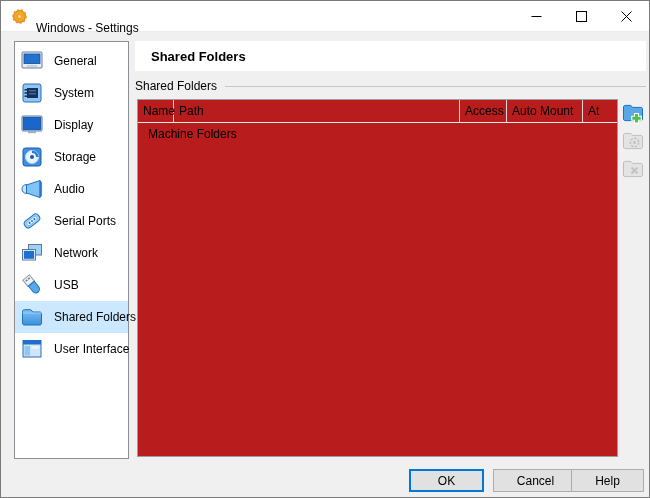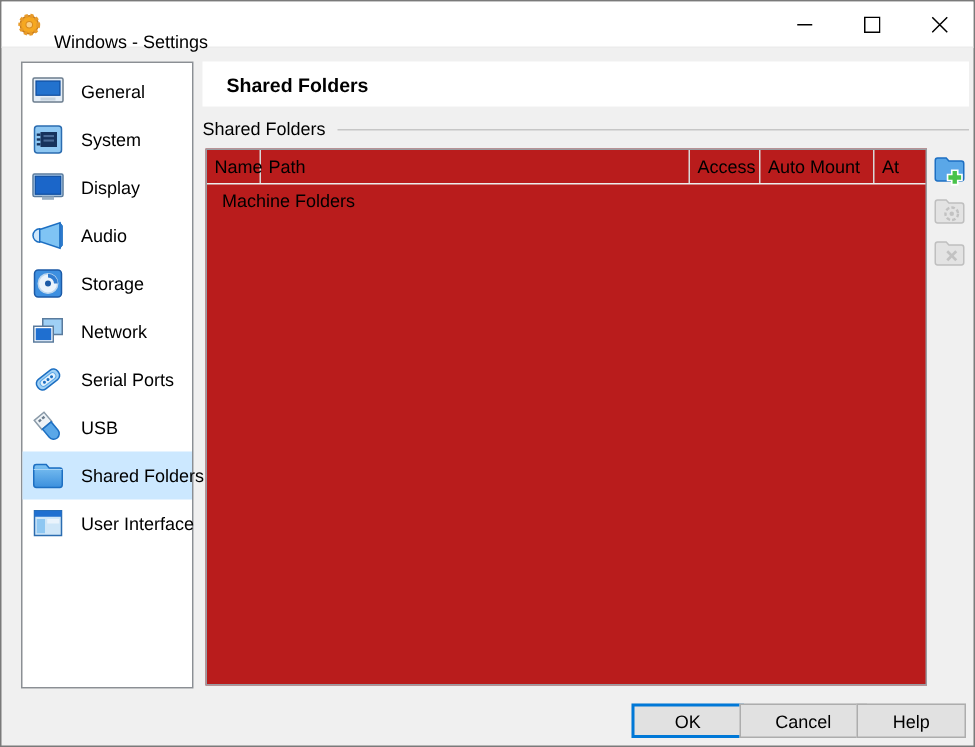--- a/index.html
+++ b/index.html
@@ -48,21 +48,21 @@
   
   .fold-tools{ position:absolute; left:619px; top:100px; width:26px; }
   .tool-btn{ width:26px; height:24px; margin-bottom:4px; display:flex;
              align-items:center; justify-content:center; background:transparent; border:none; }
 
   
   .btn{ position:absolute; top:468px; height:23px; background:#e1e1e1;
         border:1px solid #adadad; font-family:inherit; font-size:12px;
         display:flex; align-items:center; justify-content:center; }
   .btn.default{ border:2px solid #0078d7; }
-  .btn-ok{ left:420px; width:75px; }
+  .btn-ok{ left:408px; width:75px; }
   .btn-cancel{ left:492px; width:85px; }
   .btn-help{ left:570px; width:73px; }
 </style>
 </head>
 <body>
 
 <div class="window">
 
   <div class="titlebar">
     <svg class="app-icon" viewBox="0 0 17 17">
@@ -118,57 +118,57 @@
       <svg class="ic" viewBox="0 0 26 26">
         <rect x="3" y="4" width="20" height="15" rx="1" fill="#bdd7f0" stroke="#5a7b9d"></rect>
         <rect x="4.5" y="5.5" width="17" height="12" fill="#1b66c9" stroke="#0f4d9e" stroke-width="0.8"></rect>
         <rect x="9" y="19" width="8" height="2.2" fill="#9ab0c4"></rect>
       </svg>
       <span class="lbl">Display</span>
     </div>
 
     <div class="side-item">
       <svg class="ic" viewBox="0 0 26 26">
-        <path d="M3 13 a4.5 4.5 0 0 1 4.5 -4.5 l0 9 A4.5 4.5 0 0 1 3 13 z" fill="#cfe7fa" stroke="#1d6fc2"></path>
-        <path d="M7.5 9 L21 4.5 L21 21.5 L7.5 17 Z" fill="#7fc4f4" stroke="#1d6fc2"></path>
-        <path d="M21 4.5 l1.6 2 v13 l-1.6 2 z" fill="#2f7bd0" stroke="#1d6fc2" stroke-width="0.6"></path>
-      </svg>
-      <span class="lbl">Audio</span>
-    </div>
-
-    <div class="side-item">
-      <svg class="ic" viewBox="0 0 26 26">
         <rect x="4" y="4" width="18" height="18" rx="2.5" fill="#3d8fe0" stroke="#1c5aa6"></rect>
         <circle cx="13" cy="13" r="6.5" fill="#eaf3fc" stroke="#bcd6ee"></circle>
         <circle cx="13" cy="13" r="2" fill="#1c5aa6"></circle>
         <path d="M13 6.5 a6.5 6.5 0 0 1 6.5 6.5 l-2.5 0 a4 4 0 0 0 -4 -4 z" fill="#2f7bd0"></path>
       </svg>
       <span class="lbl">Storage</span>
     </div>
 
     <div class="side-item">
       <svg class="ic" viewBox="0 0 26 26">
-        <rect x="9.5" y="4.5" width="13" height="10.5" fill="#9fd0f5" stroke="#5a7b9d"></rect>
-        <rect x="3.5" y="9.5" width="13" height="10.5" fill="#ffffff" stroke="#5a7b9d"></rect>
-        <rect x="4.8" y="10.8" width="10.4" height="8" fill="#1f6fd0"></rect>
-      </svg>
-      <span class="lbl">Network</span>
+        <path d="M3 13 a4.5 4.5 0 0 1 4.5 -4.5 l0 9 A4.5 4.5 0 0 1 3 13 z" fill="#cfe7fa" stroke="#1d6fc2"></path>
+        <path d="M7.5 9 L21 4.5 L21 21.5 L7.5 17 Z" fill="#7fc4f4" stroke="#1d6fc2"></path>
+        <path d="M21 4.5 l1.6 2 v13 l-1.6 2 z" fill="#2f7bd0" stroke="#1d6fc2" stroke-width="0.6"></path>
+      </svg>
+      <span class="lbl">Audio</span>
     </div>
 
     <div class="side-item">
       <svg class="ic" viewBox="0 0 26 26">
         <g transform="rotate(-38 13 13)">
           <rect x="4.5" y="9" width="17" height="8" rx="3.5" fill="#9fd0f5" stroke="#1d6fc2"></rect>
           <rect x="7" y="10.8" width="12" height="4.4" rx="2.2" fill="#e3f1fc" stroke="#5aa7e8" stroke-width="0.7"></rect>
           <circle cx="10" cy="13" r="1" fill="#1d6fc2"></circle>
           <circle cx="13" cy="13" r="1" fill="#1d6fc2"></circle>
           <circle cx="16" cy="13" r="1" fill="#1d6fc2"></circle>
         </g>
       </svg>
       <span class="lbl">Serial Ports</span>
+    </div>
+
+    <div class="side-item">
+      <svg class="ic" viewBox="0 0 26 26">
+        <rect x="9.5" y="4.5" width="13" height="10.5" fill="#9fd0f5" stroke="#5a7b9d"></rect>
+        <rect x="3.5" y="9.5" width="13" height="10.5" fill="#ffffff" stroke="#5a7b9d"></rect>
+        <rect x="4.8" y="10.8" width="10.4" height="8" fill="#1f6fd0"></rect>
+      </svg>
+      <span class="lbl">Network</span>
     </div>
 
     <div class="side-item">
       <svg class="ic" viewBox="0 0 26 26">
         <g transform="rotate(-40 13 13)">
           <rect x="9" y="3.5" width="8.5" height="8" fill="#eef3f7" stroke="#8a9aa8"></rect>
           <rect x="10.8" y="5.2" width="2" height="1.6" fill="#6b7c8d"></rect>
           <rect x="13.8" y="5.2" width="2" height="1.6" fill="#6b7c8d"></rect>
           <path d="M9.5 11.5 h7.5 v7 a3.8 3.8 0 0 1 -3.8 3.8 a3.8 3.8 0 0 1 -3.7 -3.8 z" fill="#5aa7e8" stroke="#1d6fc2"></path>
         </g>

